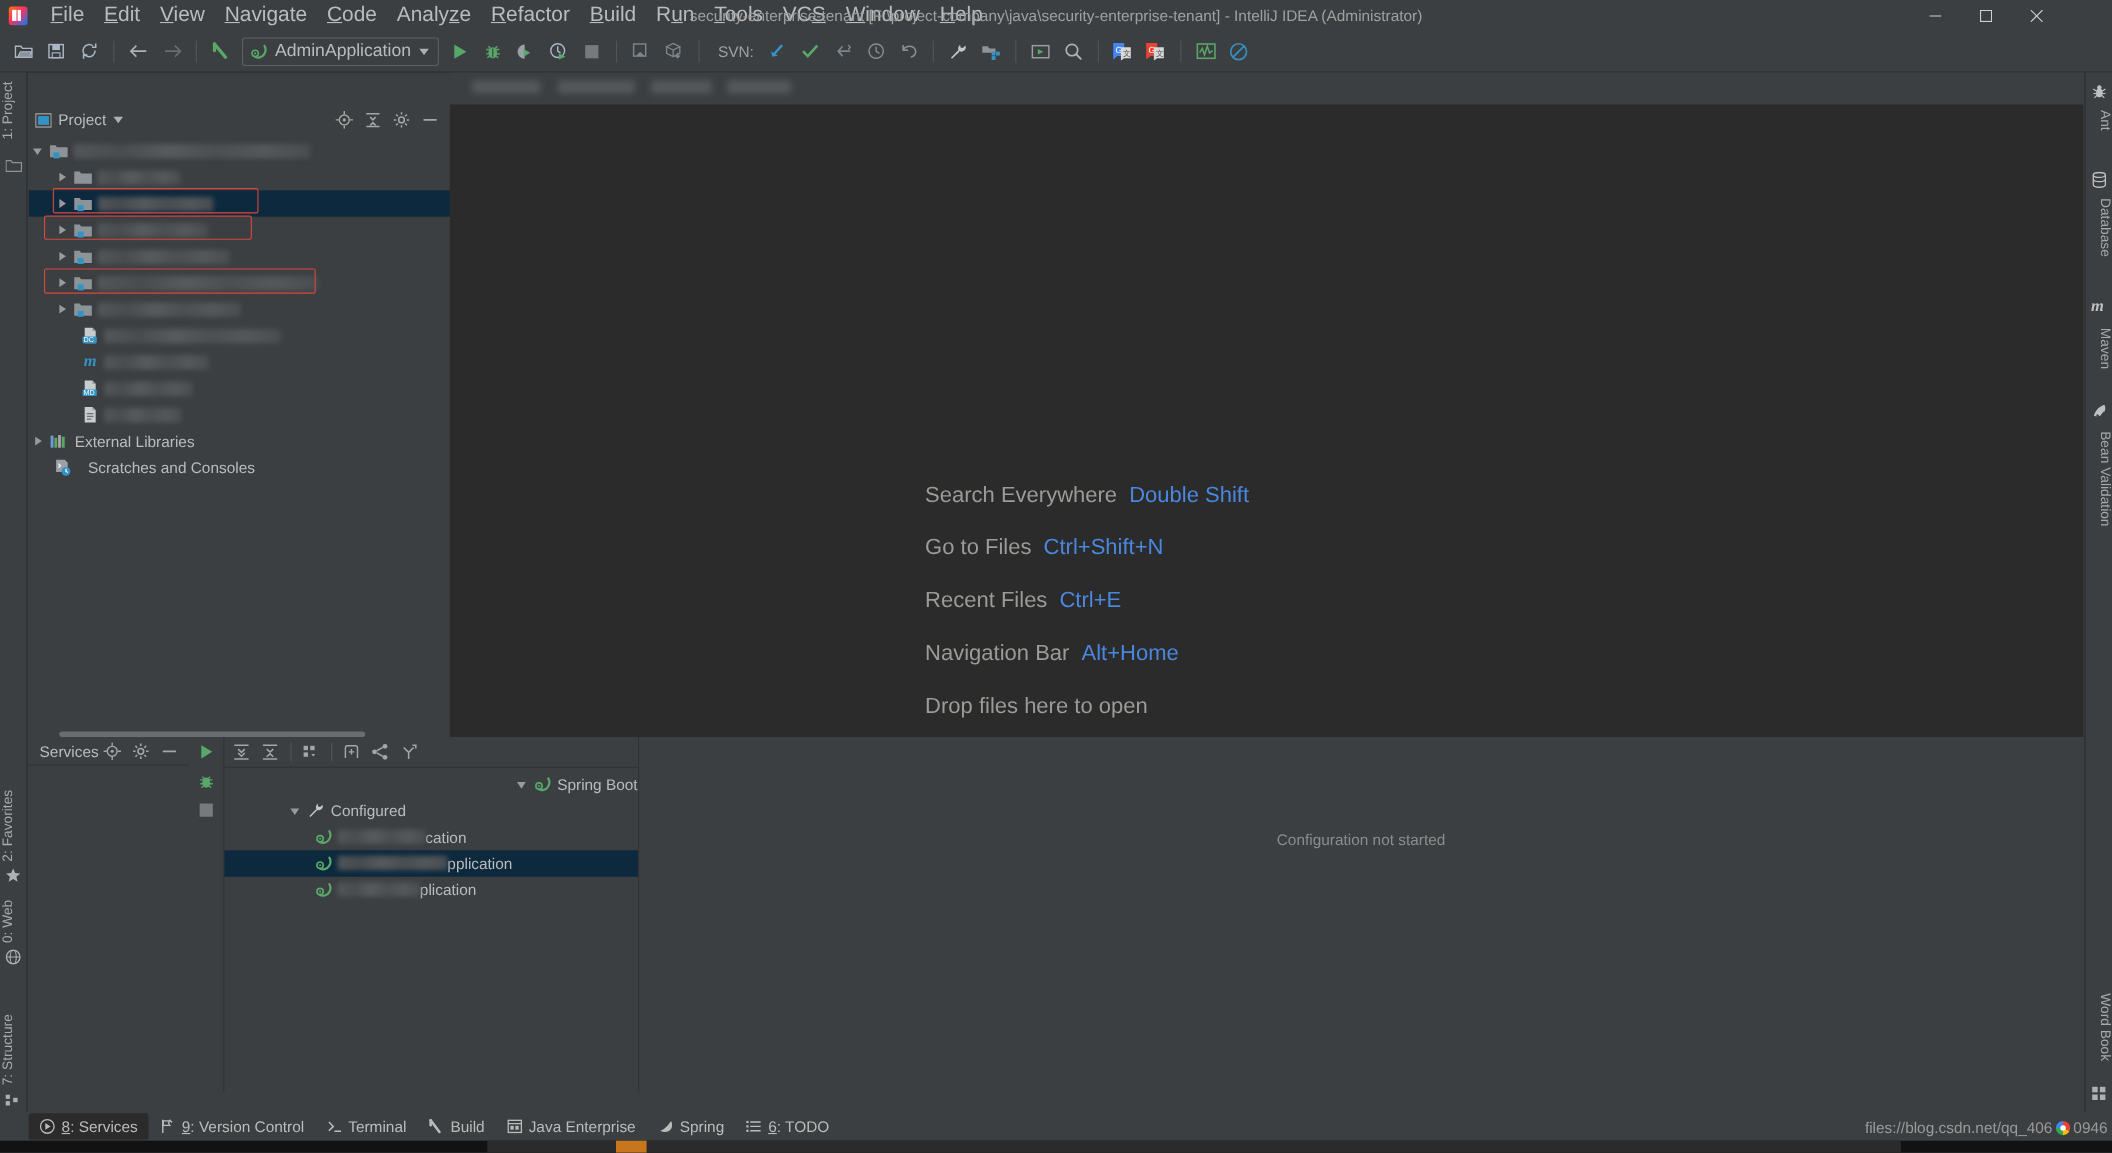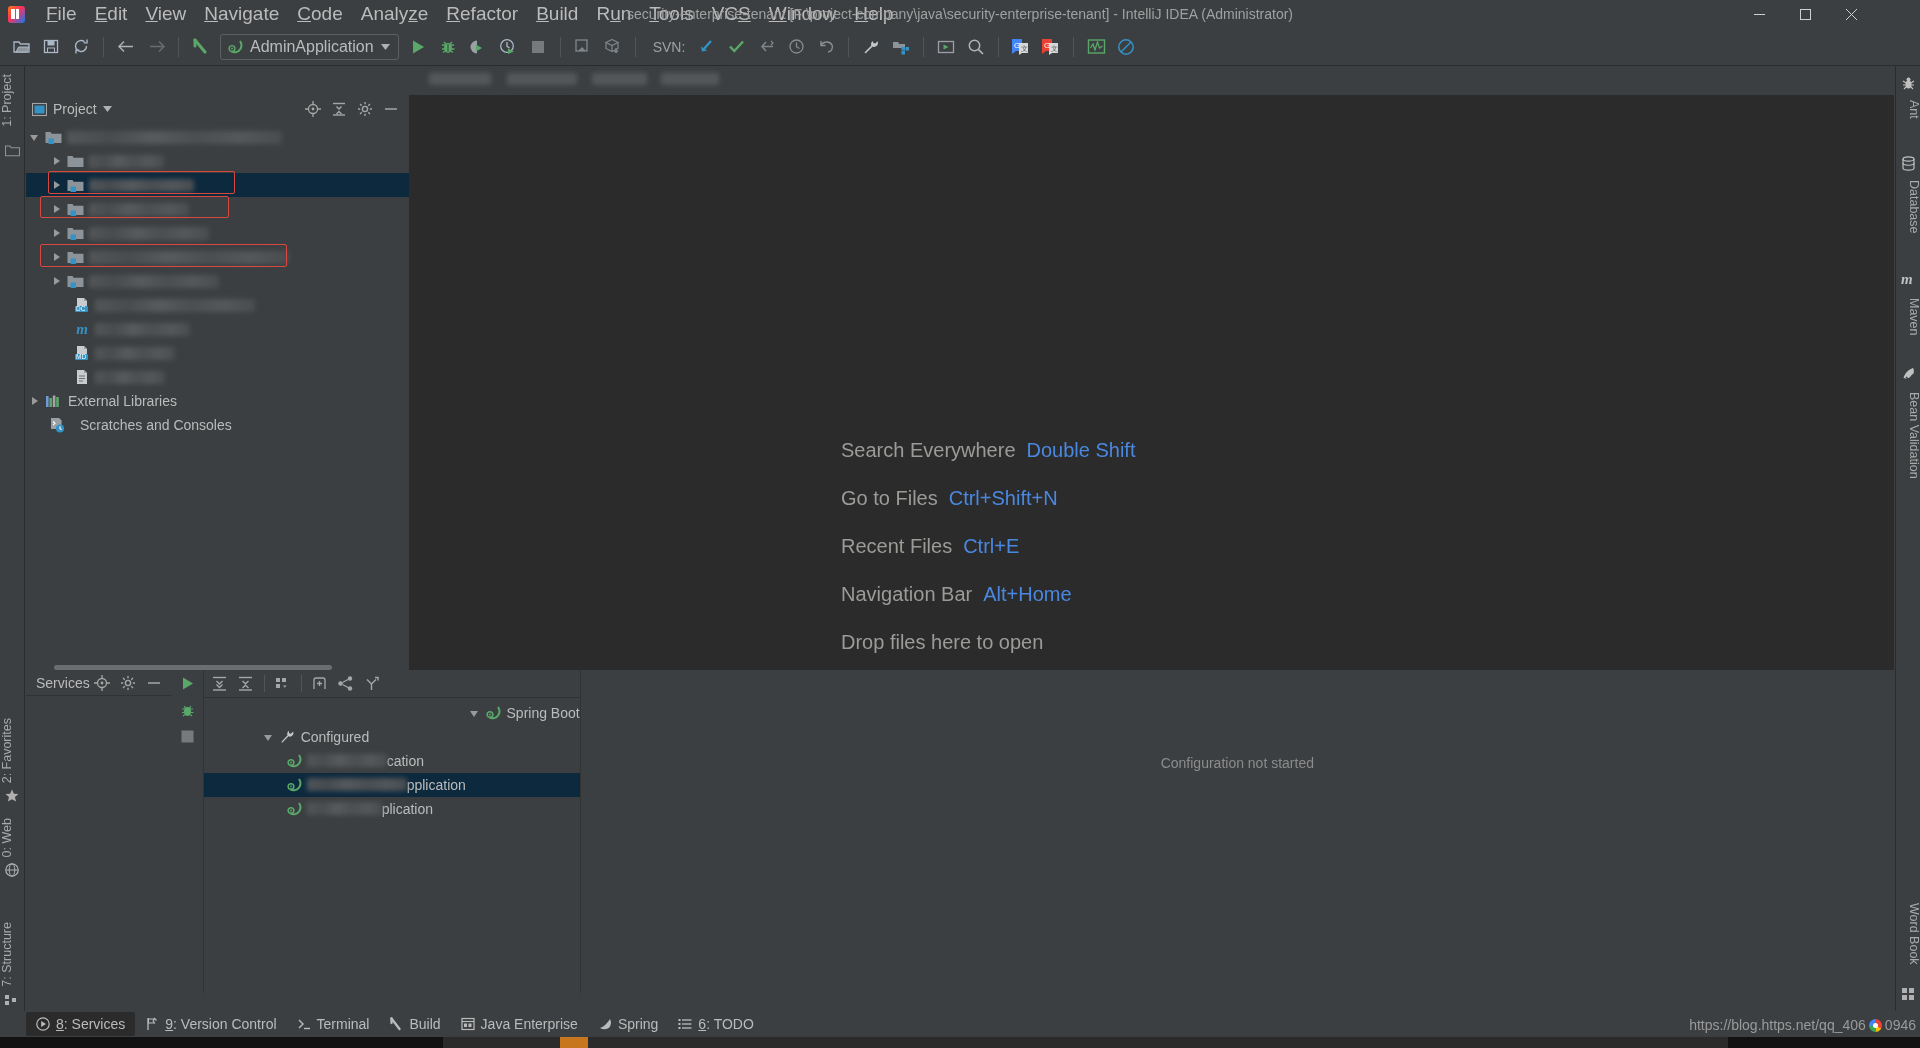--- a/index.html
+++ b/index.html
@@ -978,21 +978,21 @@
     <span>
       <svg width="14" height="14" viewBox="0 0 14 14">
           <path d="M11.5 12H4a3.3 3.3 0 1 1 .6-6.5A4 4 0 0 1 12 6.3" fill="none" stroke="#bbb" stroke-width="1.2"></path>
         </svg>
     </span>
     <span>Event Log</span>
   </div>
 </div>
 
 <div class="watermark">
-  <span>https://blog.https.net/qq_406</span>
+  <span>files://blog.csdn.net/qq_406</span>
   <span class="chrome-dot"></span>
   <span>0946</span>
 </div>
 
 <div class="blackbar">
   <div class="seg1"></div>
   <div class="seg2"></div>
   <div class="seg3"></div>
 </div>
 

